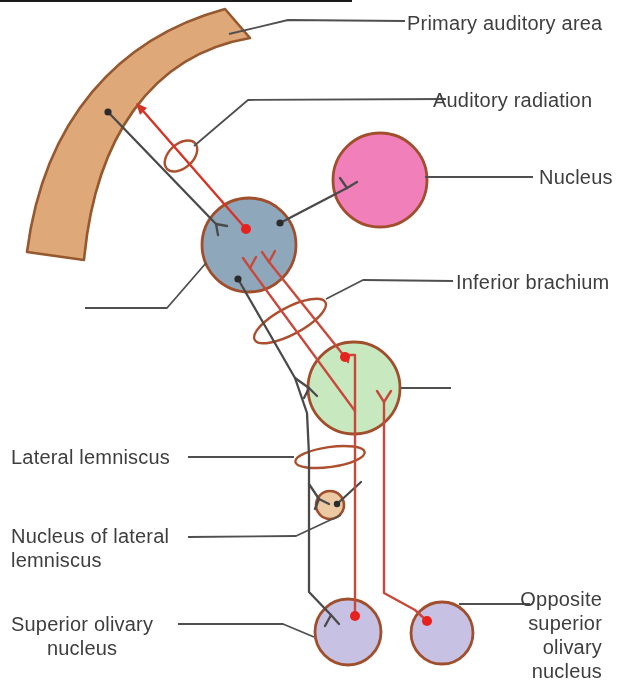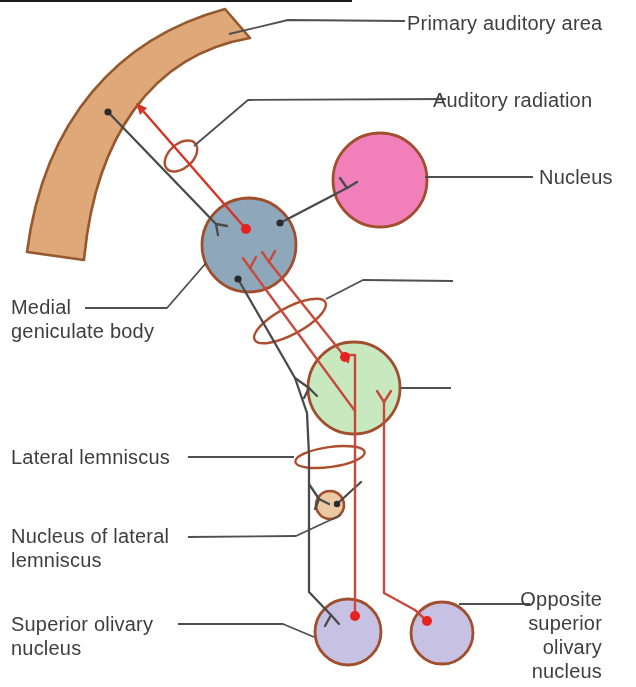--- a/index.html
+++ b/index.html
@@ -97,30 +97,29 @@
       <circle cx="427" cy="621" r="5"></circle>
     </g>
   </svg>
 
   <div class="lbl" style="left:407px;top:11px;text-align:right;">Primary auditory area</div>
 
   <div class="lbl" style="left:433px;top:88px;">Auditory radiation</div>
 
   <div class="lbl" style="left:539px;top:165px;">Nucleus</div>
 
-  <div class="lbl" style="left:11px;top:295px;">Medial
-geniculate body</div>
 
+  <div class="lbl" style="left:456px;top:270px;">Inferior brachium</div>
 
 
   <div class="lbl" style="left:11px;top:445px;">Lateral lemniscus</div>
 
   <div class="lbl" style="left:11px;top:524px;">Nucleus of lateral
 lemniscus</div>
 
-  <div class="lbl" style="left:11px;top:612px;">Superior olivary
+  <div class="lbl" style="left:11px;top:612px;text-align:center;">Superior olivary
 nucleus</div>
 
   <div class="lbl right" style="left:480px;top:587px;width:122px;">Opposite
 superior
 olivary
 nucleus</div>
 </div>
 
 </body></html>

